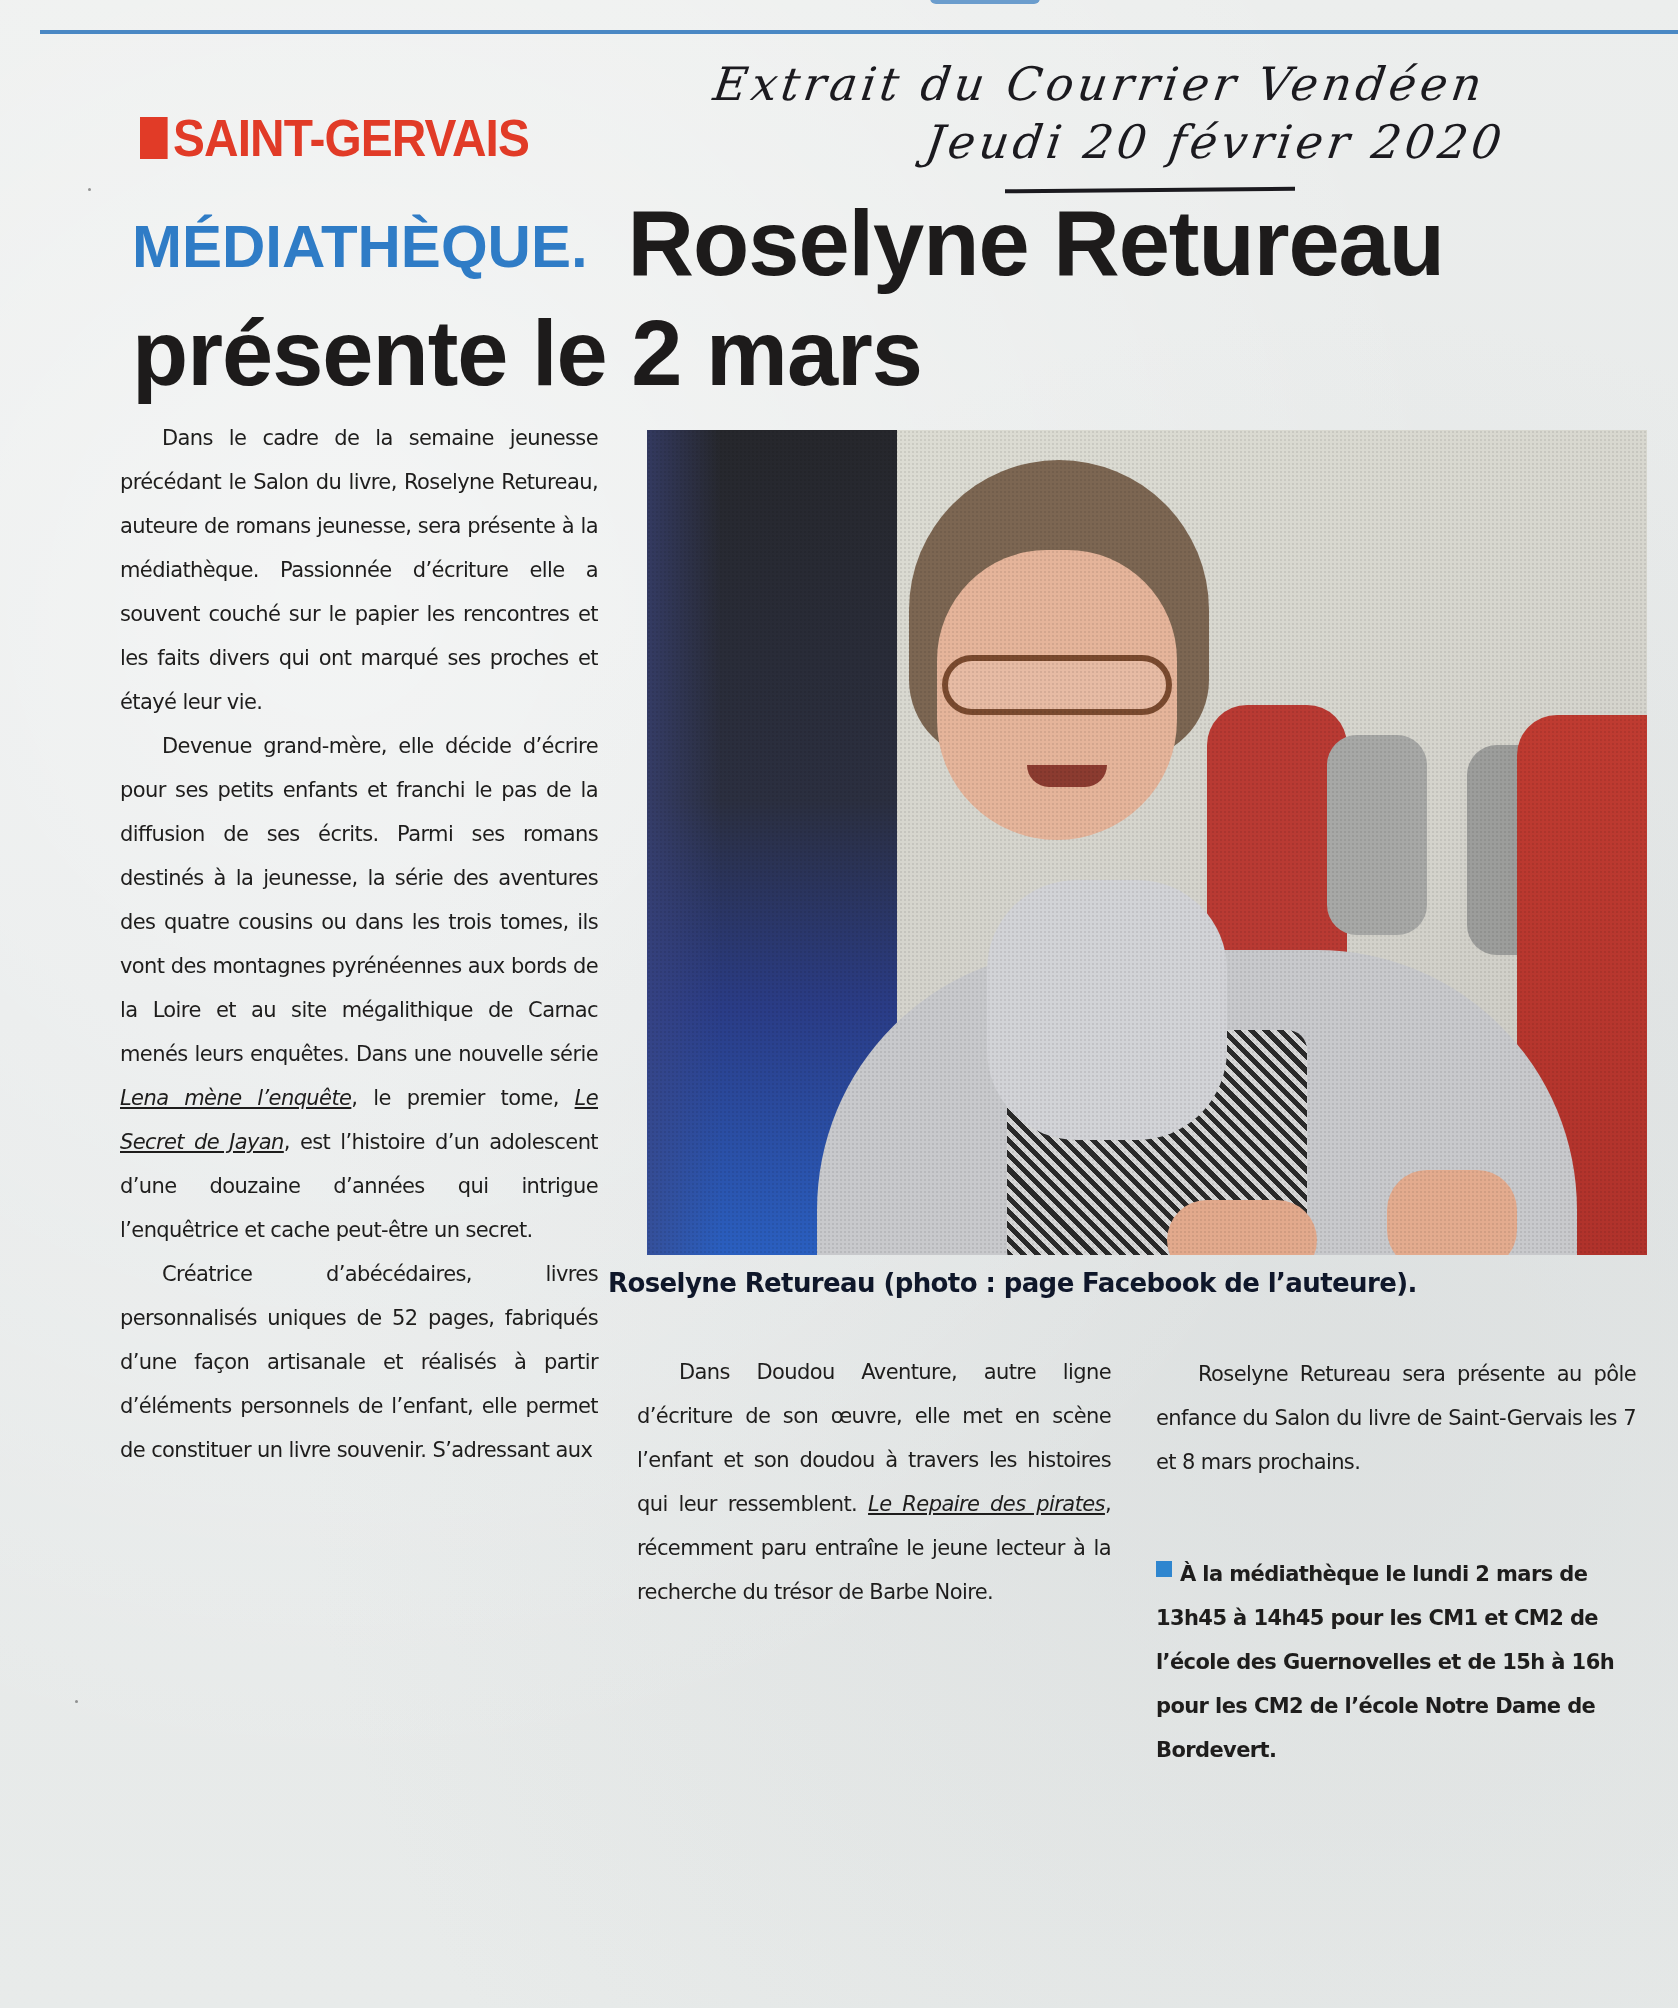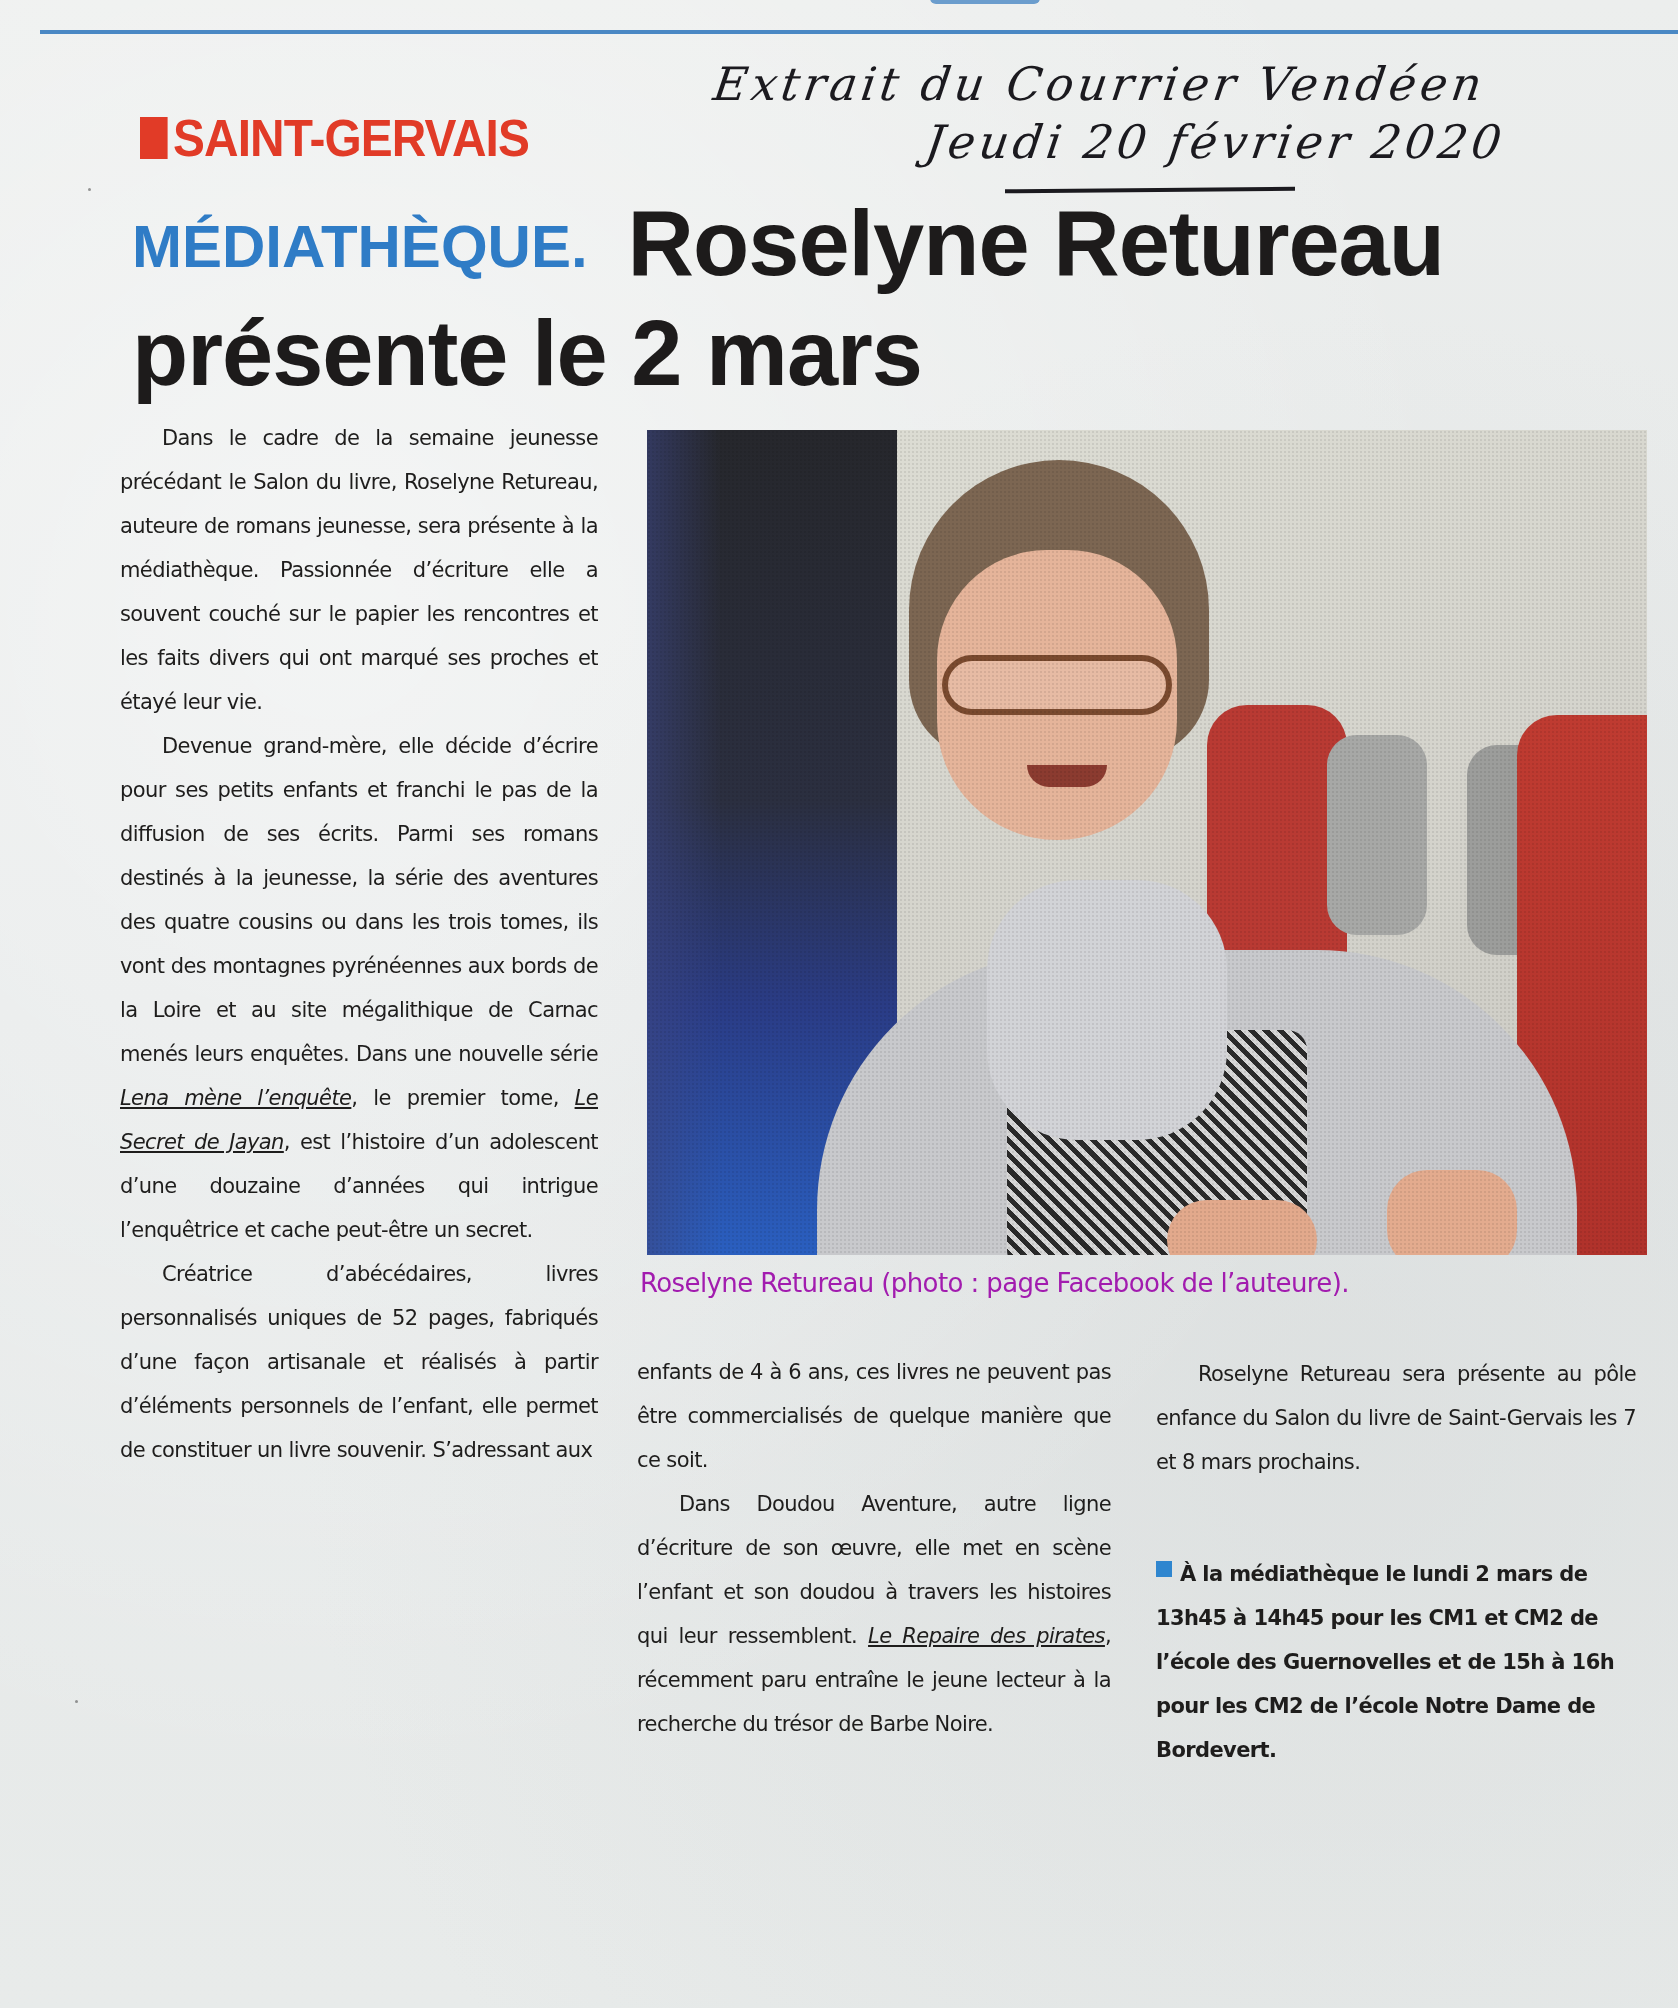--- a/index.html
+++ b/index.html
@@ -207,28 +207,28 @@
     position: absolute; left: 740px; top: 740px; width: 130px; height: 100px;
     background: #e3ab8e; border-radius: 40px;
   }
   .photo .halftone {
     position: absolute; inset: 0;
     background-image: radial-gradient(rgba(0,0,0,0.08) 1px, transparent 1.4px);
     background-size: 4px 4px;
   }
   .caption {
     position: absolute;
-    left: 640px;
+    left: 608px;
     top: 1268px;
     width: 1020px;
     font-family: "DejaVu Sans", "Liberation Sans", sans-serif;
-    font-weight: normal;
+    font-weight: bold;
     font-size: 26px;
     letter-spacing: -0.6px;
-    color: #a21caf;
+    color: #0f172a;
   }
   .speck {
     position: absolute;
     width: 3px; height: 3px; background: #555; border-radius: 50%;
     opacity: 0.6;
   }
 </style>
 </head>
 <body>
 
@@ -273,21 +273,20 @@
   <div class="glasses"></div>
   <div class="mouth"></div>
   <div class="hand1"></div>
   <div class="hand2"></div>
   <div class="halftone"></div>
 </div>
 
 <div class="caption">Roselyne Retureau (photo : page Facebook de l’auteure).</div>
 
 <div class="col col2">
-  <p class="noindent">enfants de 4 à 6 ans, ces livres ne peuvent pas être commercialisés de quelque manière que ce soit.</p>
   <p><span>Dans Doudou Aventure, autre ligne d’écriture de son œuvre, elle met en scène l’enfant et son doudou à travers les histoires qui leur ressemblent. </span><em>Le Repaire des pirates</em><span>, récemment paru entraîne le jeune lecteur à la recherche du trésor de Barbe Noire.</span></p>
 </div>
 
 <div class="col col3">
   <p>Roselyne Retureau sera présente au pôle enfance du Salon du livre de Saint-Gervais les 7 et 8 mars prochains.</p>
   <p class="info"><span class="info-square"></span><span>À la médiathèque le lundi 2 mars de 13h45 à 14h45 pour les CM1 et CM2 de l’école des Guernovelles et de 15h à 16h pour les CM2 de l’école Notre Dame de Bordevert.</span></p>
 </div>
 
 <div class="speck" style="left:88px;top:188px;"></div>
 <div class="speck" style="left:75px;top:1700px;"></div>

